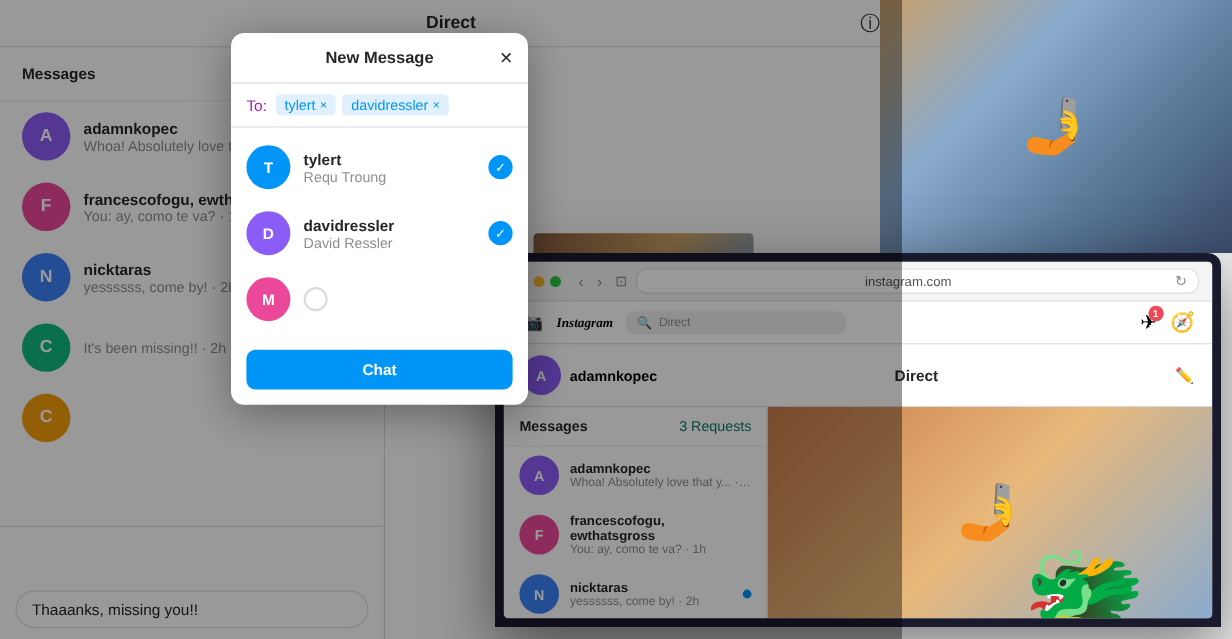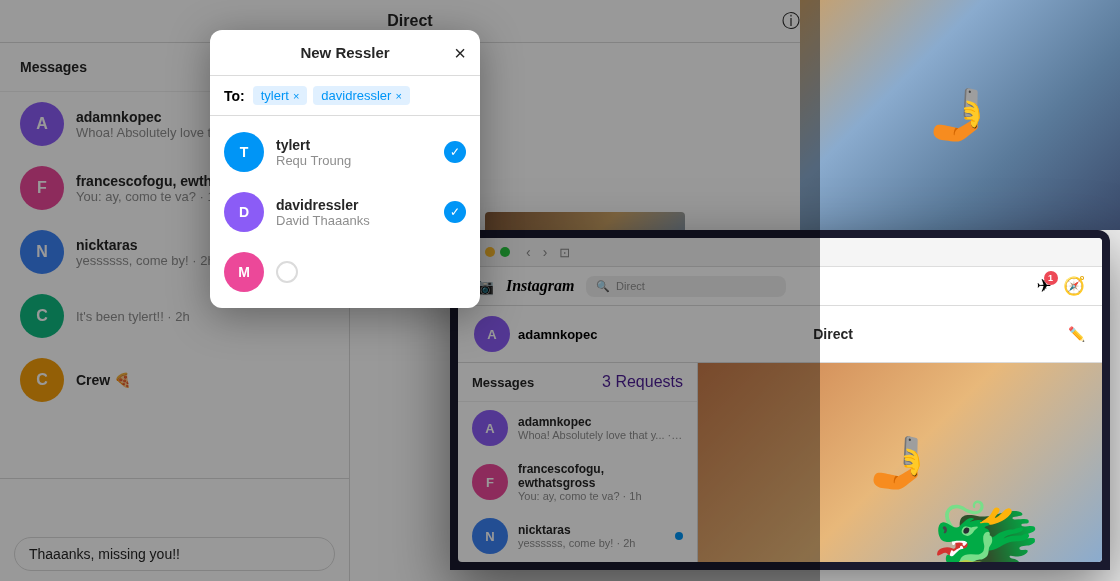--- a/index.html
+++ b/index.html
@@ -190,23 +190,23 @@
 
     .modal-to-row {
       display: flex;
       align-items: center;
       padding: 10px 14px;
       border-bottom: 1px solid #dbdbdb;
       gap: 8px;
     }
 
     .modal-to-label {
-      font-weight: 700;
+      font-weight: 400;
       font-size: 14px;
-      color: #000000;
+      color: #a21caf;
       flex-shrink: 0;
     }
 
     .modal-tags {
       display: flex;
       gap: 6px;
       flex-wrap: wrap;
       flex: 1;
     }
 
@@ -418,21 +418,21 @@
 
     .laptop-msg-header {
       display: flex;
       align-items: center;
       justify-content: space-between;
       padding: 10px 14px;
       border-bottom: 1px solid #efefef;
     }
 
     .laptop-msg-title { font-weight: 600; font-size: 13px; color: #262626; }
-    .laptop-msg-requests { font-size: 16px; color: #4c1d95; cursor: pointer; }
+    .laptop-msg-requests { font-size: 13px; color: #0f766e; cursor: pointer; }
 
     .laptop-msg-item {
       display: flex;
       align-items: center;
       padding: 8px 14px;
       gap: 10px;
       cursor: pointer;
     }
 
     .laptop-msg-info { flex: 1; min-width: 0; }
@@ -537,47 +537,46 @@
           <div class="bg-message-item">
     <div class="avatar" style="background:#3B82F6;">N</div>
     <div class="bg-message-info">
       <div class="bg-message-name">nicktaras</div>
       <div class="bg-message-preview">yessssss, come by! · 2h</div>
     </div>
   </div>
           <div class="bg-message-item">
     <div class="avatar" style="background:#10B981;">C</div>
     <div class="bg-message-info">
-      <div class="bg-message-preview">It's been tylert!! · 2h</div>
+      <div class="bg-message-preview">It's been missing!! · 2h</div>
     </div>
   </div>
           <div class="bg-message-item">
     <div class="avatar" style="background:#F59E0B;">C</div>
     <div class="bg-message-info">
-      <div class="bg-message-name">Crew 🍕</div>
     </div>
   </div>
         </div>
       <div class="bg-input-area">
         <div class="bg-input-box">Thaaanks, missing you!!</div>
       </div>
     </div>
     <div class="bg-main">
       <div class="bg-photo">👬</div>
     </div>
   </div>
 </div>
 
 <div class="bg-right-photo">🤳</div>
 
 <div class="overlay-dim"></div>
 
 <div class="modal">
   <div class="modal-header">
-    <span class="modal-title">New Ressler</span>
+    <span class="modal-title">New Message</span>
     <span class="modal-close">×</span>
   </div>
   <div class="modal-to-row">
     <span class="modal-to-label">To:</span>
     <div class="modal-tags">
       <div class="modal-tag">
         <span>tylert</span>
         <span class="modal-tag-x">×</span>
       </div>
       <div class="modal-tag">
@@ -594,50 +593,55 @@
     <div class="modal-user-info">
       <div class="modal-user-name">tylert</div>
       <div class="modal-user-real">Requ Troung</div>
     </div>
     <div class="check-circle">✓</div>
   </div>
       <div class="modal-user-item">
     <div class="avatar" style="background:#8B5CF6;width:40px;height:40px;font-size:14px;">D</div>
     <div class="modal-user-info">
       <div class="modal-user-name">davidressler</div>
-      <div class="modal-user-real">David Thaaanks</div>
+      <div class="modal-user-real">David Ressler</div>
     </div>
     <div class="check-circle">✓</div>
   </div>
       <div class="modal-user-item">
     <div class="avatar" style="background:#EC4899;width:40px;height:40px;font-size:14px;">M</div>
     <div style="width:22px;height:22px;border-radius:50%;border:2px solid #dbdbdb;"></div>
   </div>
     </div>
+  <button class="modal-chat-btn">Chat</button>
 </div>
 
 <div class="laptop-panel">
   <div class="laptop-screen">
 
     <div class="laptop-browser-bar">
       <div class="traffic-lights">
         <div class="tl tl-red"></div>
         <div class="tl tl-yellow"></div>
         <div class="tl tl-green"></div>
       </div>
       <div class="nav-arrows">
         <span class="nav-btn">‹</span>
         <span class="nav-btn">›</span>
       </div>
       <span class="browser-window-btn">⊡</span>
+      <div class="address-bar">
+        <span class="address-bar-url">instagram.com</span>
+        <span class="reload-btn">↻</span>
+      </div>
     </div>
 
     <div class="laptop-ig-bar">
       <span style="font-size:16px;">📷</span>
-      <span style="font-style:italic; font-family: Georgia,serif; font-size:16px; font-weight:600;text-align:center;">Instagram</span>
+      <span style="font-style:italic; font-family: Georgia,serif; font-size:12px; font-weight:600;text-align:center;">Instagram</span>
       <div class="ig-search-bar">
         <span>🔍</span>
         <span>Direct</span>
       </div>
       <div class="ig-nav-icons">
         <div style="position:relative;">
           <span style="font-size:18px; cursor:pointer;">✈</span>
           <span class="ig-badge">1</span>
         </div>
         <span style="font-size:18px; cursor:pointer;">🧭</span>

